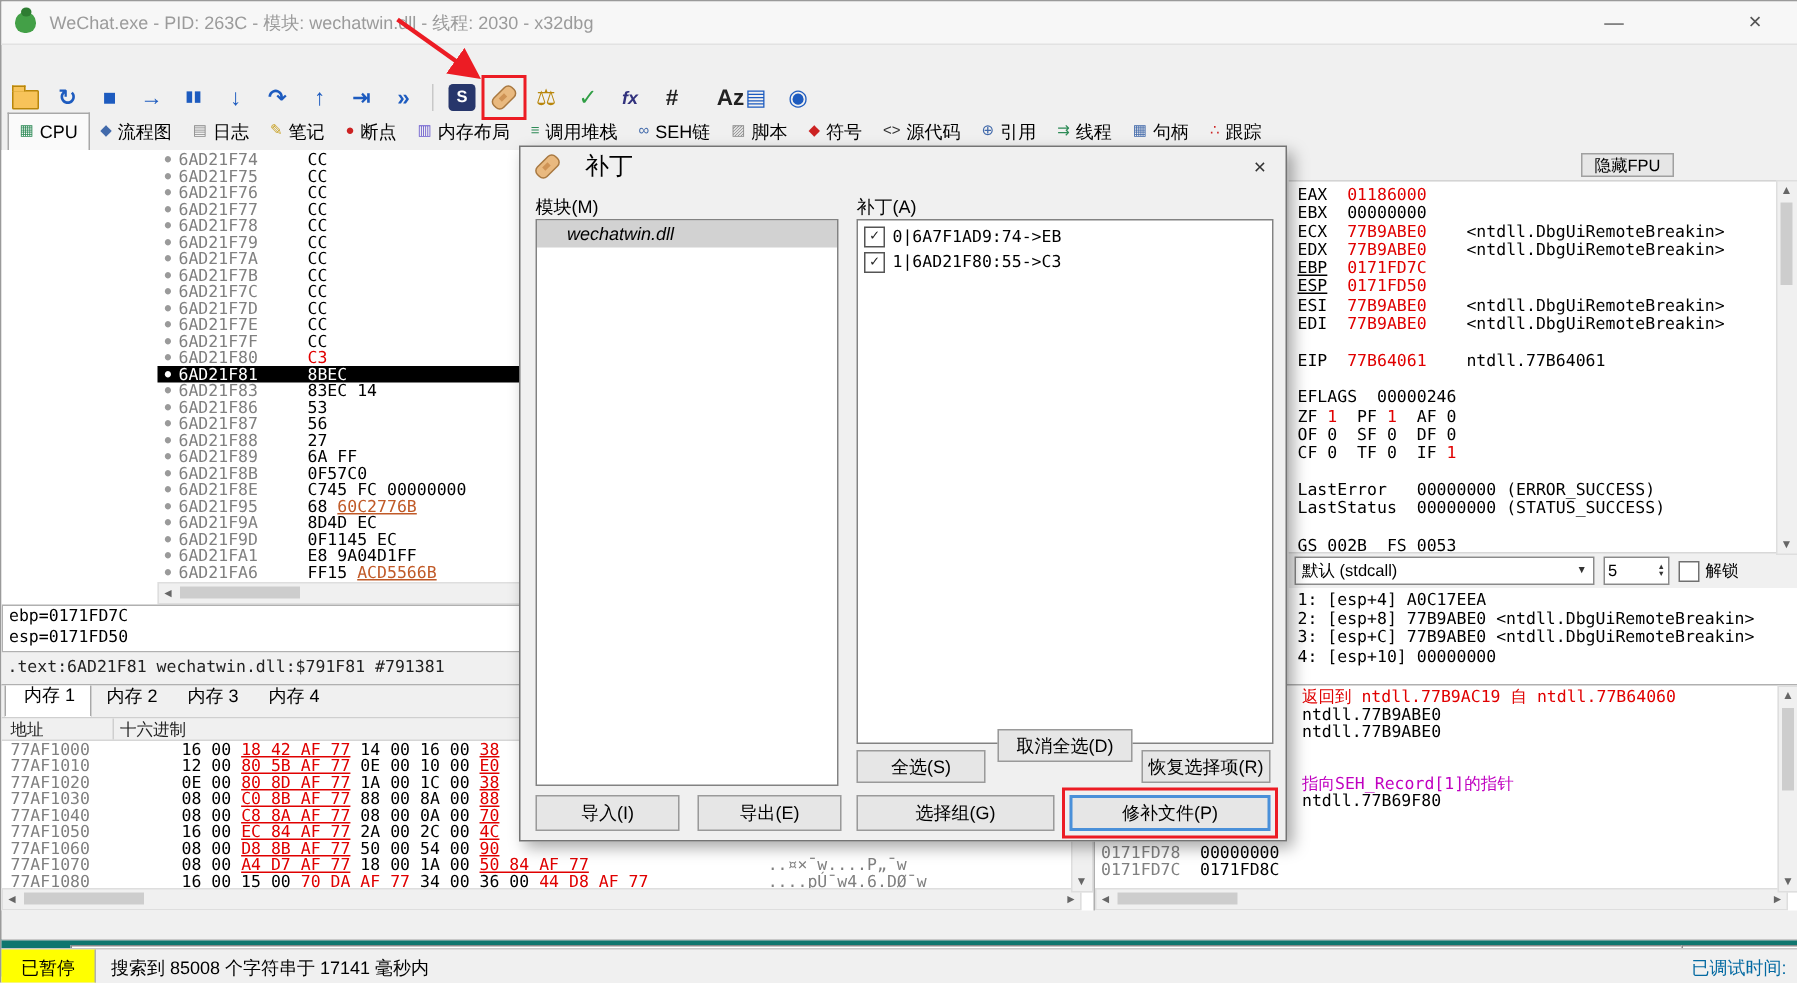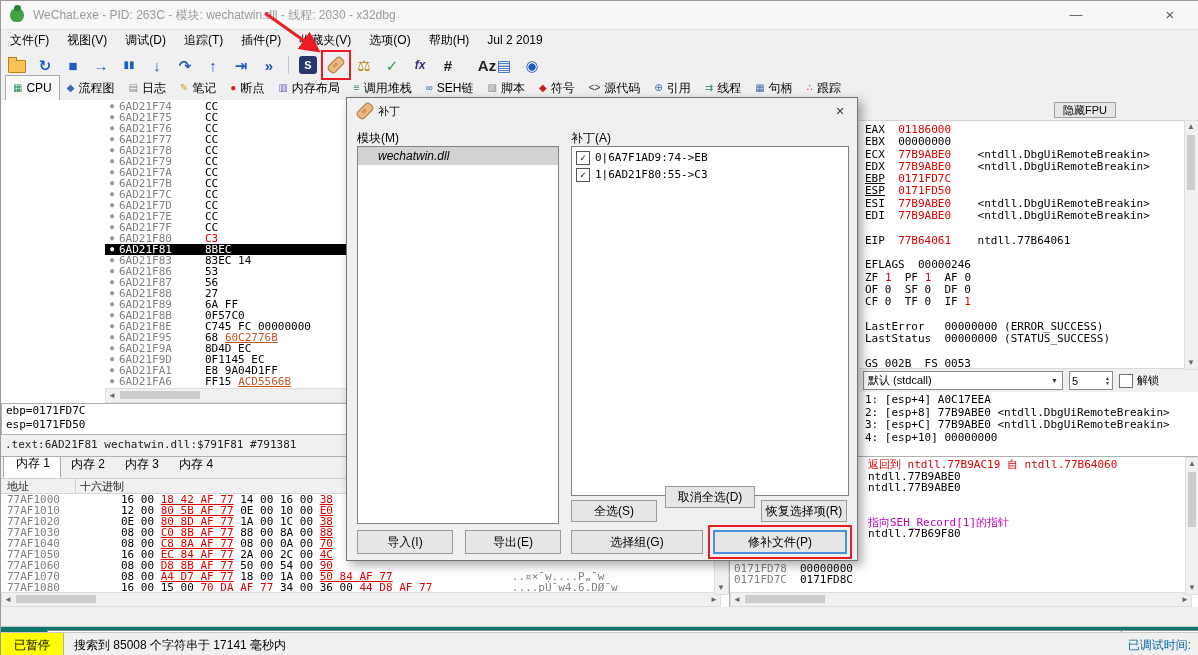--- a/index.html
+++ b/index.html
@@ -125,21 +125,21 @@
   #statusbar{position:absolute;left:0;top:631px;width:100%;height:24px;background:#f0f0f0;
              border-top:1px solid #c8c8c8;display:flex;align-items:center;}
   #status-badge{width:62px;height:100%;background:#ffff00;border-right:1px solid #b0b0b0;
                 display:flex;align-items:center;justify-content:center;font-size:12px;flex:none;}
   #status-msg{margin-left:10px;font-size:12px;}
   #status-right{position:absolute;right:8px;font-size:12px;color:#0369a1;}
 
   
   #dialog{position:absolute;left:345px;top:96px;width:510px;height:462px;background:#f0f0f0;
           border:1px solid #747474;box-shadow:4px 4px 10px rgba(0,0,0,.35);z-index:50;}
-  #dialog-titlebar{height:26px;display:flex;align-items:center;gap:4px;padding-left:9px;font-size:11px;text-align:center;}
+  #dialog-titlebar{height:26px;display:flex;align-items:center;gap:16px;padding-left:9px;font-size:16px;text-align:center;}
   #dialog-close{position:absolute;right:3px;top:3px;width:28px;height:20px;text-align:center;
                 line-height:20px;font-size:14px;color:#333;}
   .dlg-label{position:absolute;font-size:12px;}
   #modules-label{left:10px;top:32px;} #patches-label{left:224px;top:32px;}
   #module-list{position:absolute;left:10px;top:48px;width:200px;height:376px;background:#fff;
                border:1px solid #828282;font-size:12px;overflow:hidden;}
   .mod-item{height:18px;line-height:18px;padding-left:20px;font-style:italic;}
   .mod-item.selected{background:#d2d2d2;}
   #patch-list{position:absolute;left:224px;top:48px;width:276px;height:346px;background:#fff;
               border:1px solid #828282;overflow:hidden;padding-top:2px;}
@@ -165,31 +165,20 @@
 
 <div id="app">
 
   <div id="titlebar">
     <div class="bug"></div>
     <span id="app-title">WeChat.exe - PID: 263C - 模块: wechatwin.dll - 线程: 2030 - x32dbg</span>
     <div id="min-btn">—</div>
     <div id="close-btn">×</div>
   </div>
 
-  <div id="menubar">
-      <div class="menu-item">文件(F)</div>
-      <div class="menu-item">视图(V)</div>
-      <div class="menu-item">调试(D)</div>
-      <div class="menu-item">追踪(T)</div>
-      <div class="menu-item">插件(P)</div>
-      <div class="menu-item">收藏夹(V)</div>
-      <div class="menu-item">选项(O)</div>
-      <div class="menu-item">帮助(H)</div>
-      <div class="menu-item">Jul 2 2019</div>
-    </div>
   <div id="toolbar">
       <div class="tbtn">
         <div class="folder"></div>
       </div>
       <div class="tbtn">
         <span class="tglyph" style="color: rgb(29, 91, 191);">↻</span>
       </div>
       <div class="tbtn">
         <span class="tglyph" style="color: rgb(29, 91, 191);">■</span>
       </div>

